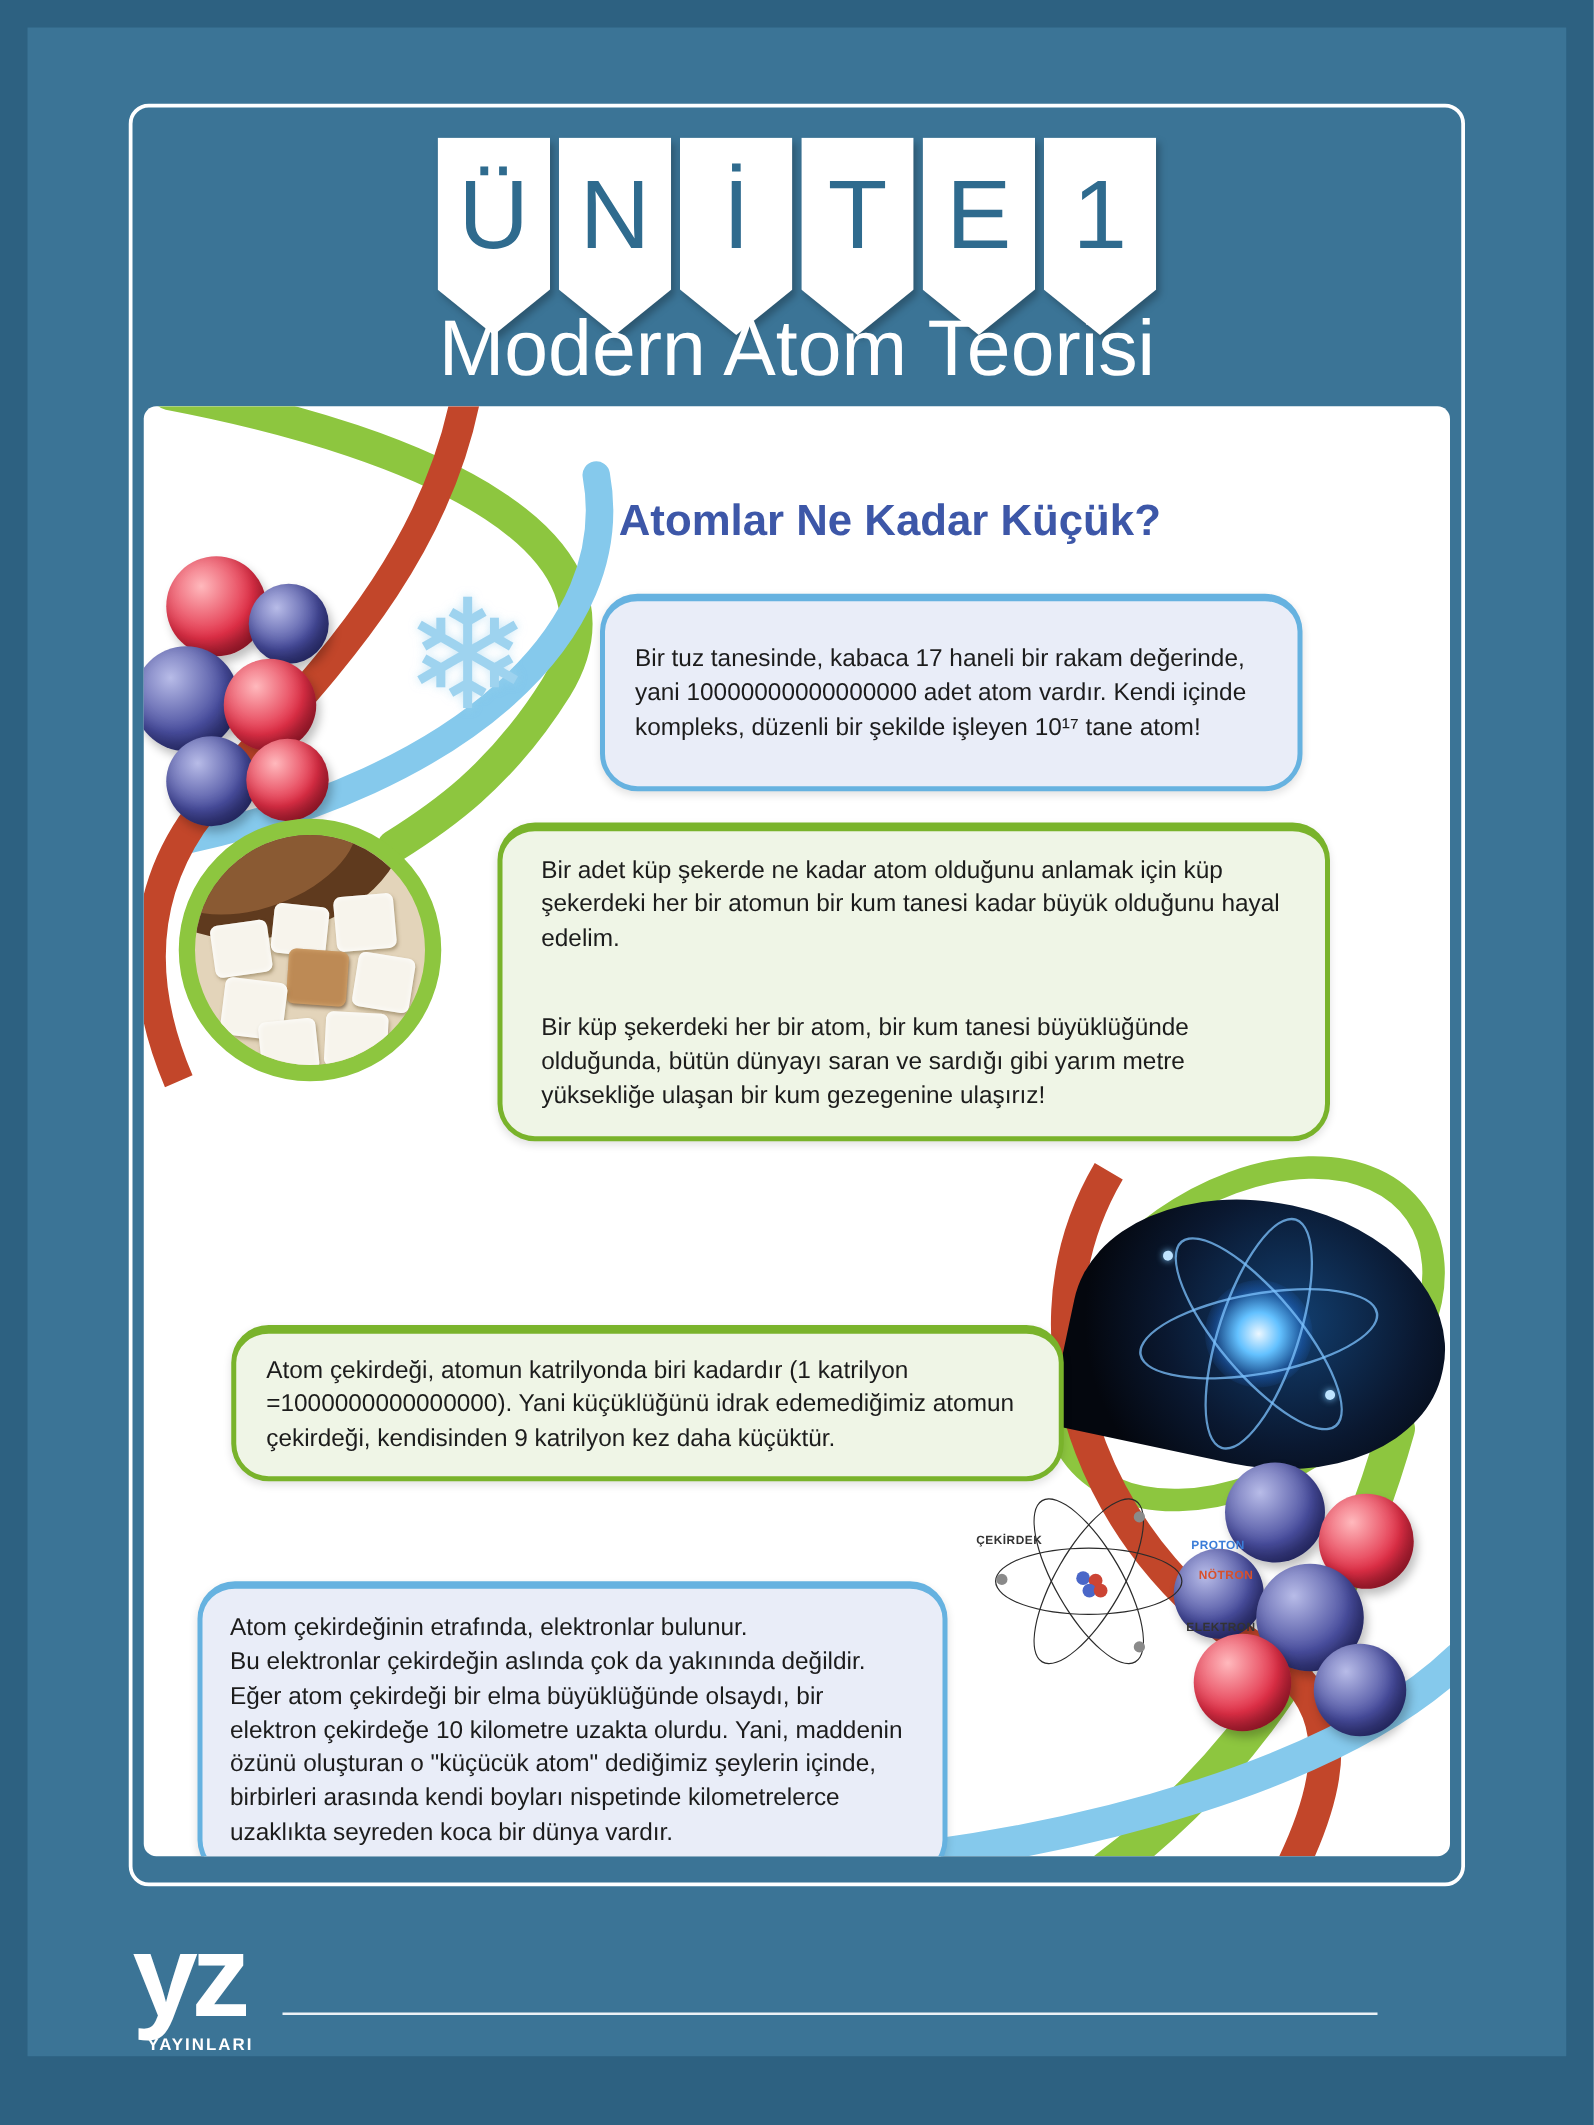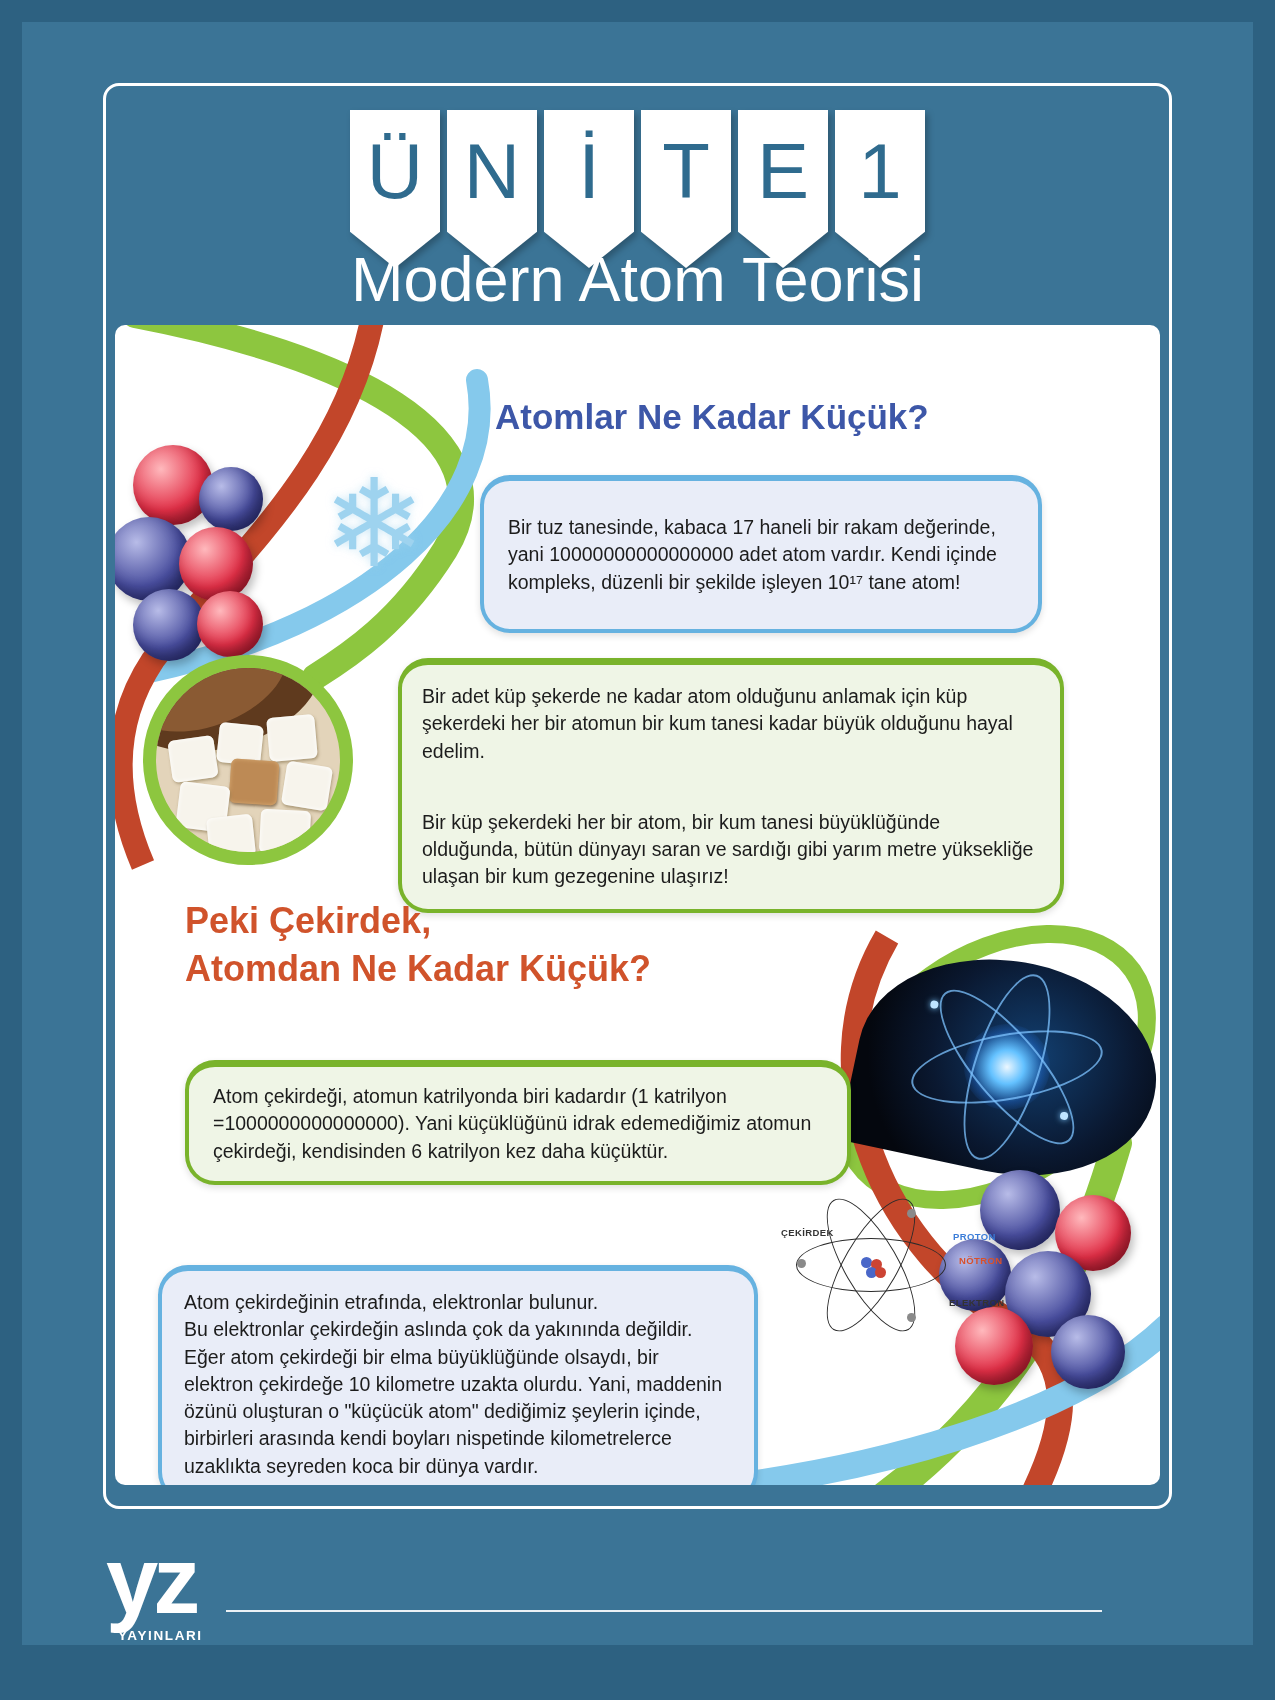--- a/index.html
+++ b/index.html
@@ -43,21 +43,21 @@
   
   .heading-blue{position:absolute;left:380px;top:72px;width:580px;text-align:left;font-size:35px;font-weight:bold;color:#3d57a8;z-index:3;}
   .heading-orange{position:absolute;left:70px;top:572px;font-size:36px;font-weight:bold;color:#d0532b;line-height:1.32;z-index:3;}
 
   
   .bubble{position:absolute;box-sizing:border-box;border-radius:30px;font-size:19.5px;line-height:1.4;color:#1c1c1c;z-index:3;box-shadow:0 3px 7px rgba(0,0,0,.12);}
   .bubble p{margin:0;}
   .bubble.bluebox{background:#e9edf8;border:4px solid #66b2e0;border-top-width:6px;}
   .bubble.greenbox{background:#eff5e6;border:4px solid #79b32b;border-top-width:7px;}
   #bubble-salt{left:365px;top:150px;width:562px;padding:33px 24px;}
-  #bubble-sugar{left:283px;top:333px;width:666px;padding:18px 20px;}
+  #bubble-sugar{left:283px;top:333px;width:666px;padding:18px 31px;}
   #bubble-sugar p + p{margin-top:44px;}
   #bubble-nucleus{left:70px;top:735px;width:666px;padding:16px 24px;}
   #bubble-electron{left:43px;top:940px;width:600px;padding:18px 22px;}
 
   
   .teardrop{position:absolute;left:742px;top:636px;width:300px;height:212px;border-radius:62% 58% 60% 0;transform:rotate(12deg);
     background:radial-gradient(circle at 58% 42%, #123f70 0%, #0a1830 48%, #04070e 78%);z-index:2;overflow:hidden;}
   .t-orbit{position:absolute;left:50%;top:50%;width:190px;height:62px;border:2px solid rgba(125,195,255,.75);border-radius:50%;}
   .t-core{position:absolute;left:50%;top:50%;width:86px;height:86px;transform:translate(-50%,-50%);border-radius:50%;
     background:radial-gradient(circle, #ecf7ff 0%, #63c1ff 28%, rgba(40,130,255,.3) 58%, transparent 75%);}
@@ -152,27 +152,23 @@
 
   <div class="bubble bluebox" id="bubble-salt">
     <p>Bir tuz tanesinde, kabaca 17 haneli bir rakam değerinde, yani 10000000000000000 adet atom vardır. Kendi içinde kompleks, düzenli bir şekilde işleyen 10¹⁷ tane atom!</p>
   </div>
 
   <div class="bubble greenbox" id="bubble-sugar">
     <p>Bir adet küp şekerde ne kadar atom olduğunu anlamak için küp şekerdeki her bir atomun bir kum tanesi kadar büyük olduğunu hayal edelim.</p>
     <p>Bir küp şekerdeki her bir atom, bir kum tanesi büyüklüğünde olduğunda, bütün dünyayı saran ve sardığı gibi yarım metre yüksekliğe ulaşan bir kum gezegenine ulaşırız!</p>
   </div>
 
-  <div class="heading-orange">
-    <div>Peki Çekirdek,</div>
-    <div>Atomdan Ne Kadar Küçük?</div>
-  </div>
 
   <div class="bubble greenbox" id="bubble-nucleus">
-    <p>Atom çekirdeği, atomun  katrilyonda biri kadardır (1 katrilyon =1000000000000000). Yani küçüklüğünü idrak edemediğimiz atomun çekirdeği, kendisinden 6 katrilyon kez daha küçüktür.</p>
+    <p>Atom çekirdeği, atomun  katrilyonda biri kadardır (1 katrilyon =1000000000000000). Yani küçüklüğünü idrak edemediğimiz atomun çekirdeği, kendisinden 9 katrilyon kez daha küçüktür.</p>
   </div>
 
   <div class="teardrop">
     <div class="t-core"></div>
     <div class="t-orbit" style="transform:translate(-50%,-50%) rotate(-22deg);"></div>
     <div class="t-orbit" style="transform:translate(-50%,-50%) rotate(38deg);"></div>
     <div class="t-orbit" style="transform:translate(-50%,-50%) rotate(96deg);"></div>
     <div class="t-dot" style="left:62px;top:56px;"></div>
     <div class="t-dot" style="left:212px;top:138px;"></div>
   </div>

